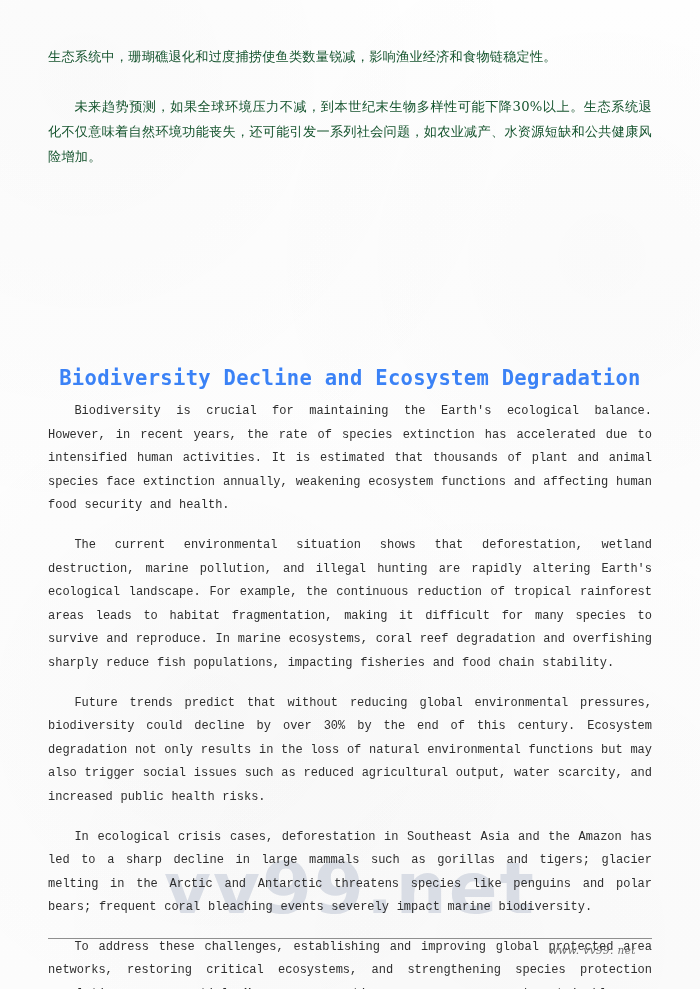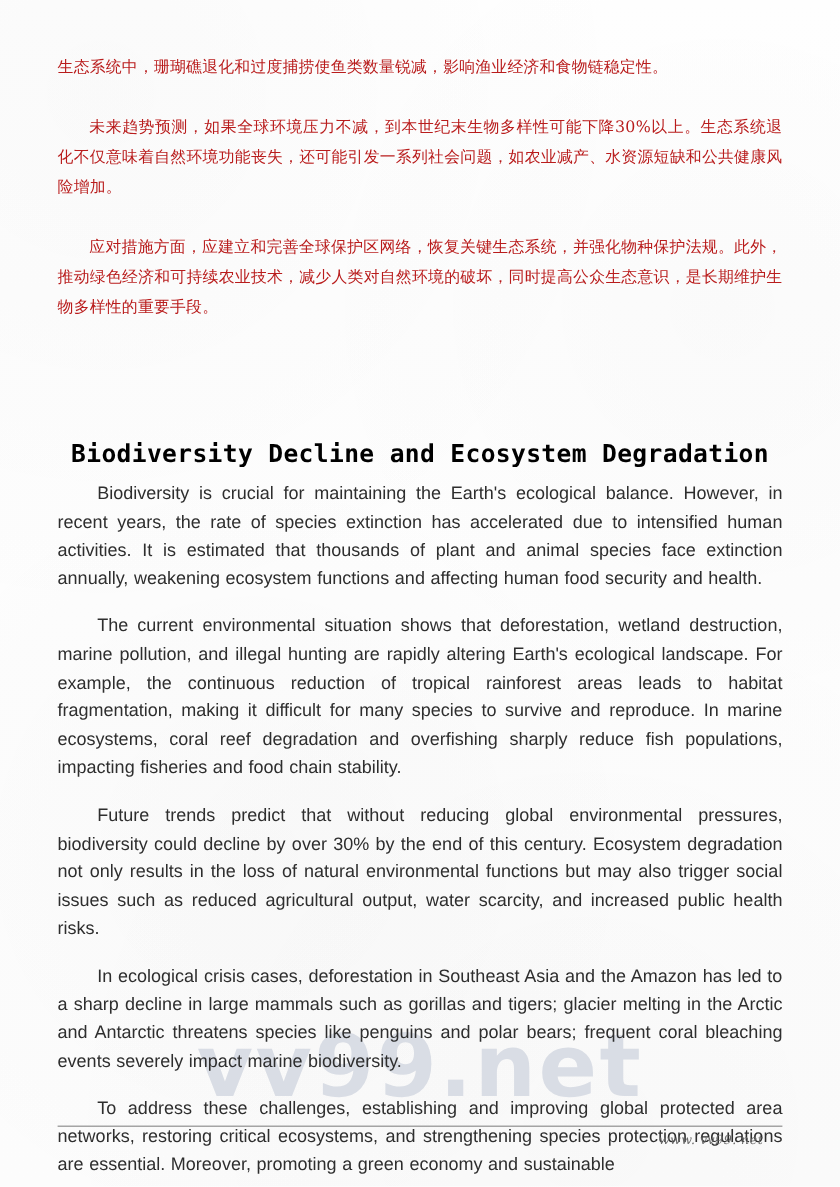--- a/index.html
+++ b/index.html
@@ -66,53 +66,53 @@
     left: 48px;
     width: 604px;
     top: 44px;
   }
 
   p.cn {
     margin: 0 0 9px 0;
     font-family: "DejaVu Serif", "Liberation Serif", serif;
     font-size: 13.2px;
     line-height: 25px;
-    color: #b91c1c;
+    color: #14532d;
     text-align: justify;
     text-justify: inter-ideograph;
     letter-spacing: 0.2px;
   }
   p.cn.indent { text-indent: 2em; margin-top: 25px; }
   p.cn.noindent { text-indent: 0; }
 
   .title {
     position: absolute;
     left: 48px;
     width: 604px;
     top: 352px;
     text-align: center;
     font-family: "DejaVu Sans Mono", "Liberation Mono", monospace;
     font-size: 20.5px;
     font-weight: bold;
-    color: #000000;
+    color: #3b82f6;
     letter-spacing: 0.3px;
     white-space: nowrap;
   }
 
   .en-block {
     position: absolute;
     left: 48px;
     width: 604px;
     top: 400px;
   }
 
   p.en {
     margin: 0 0 16px 0;
-    font-family: Liberation Sans, sans-serif;
-    font-size: 15px;
+    font-family: Liberation Mono, monospace;
+    font-size: 12px;
     line-height: 23.6px;
     color: #2e2e2e;
     text-align: justify;
     text-indent: 2.2em;
     word-spacing: 0.5px;
   }
   p.en:last-child { margin-bottom: 0; }
 
   .footer-rule {
     position: absolute;
@@ -144,21 +144,20 @@
 
   <div class="paper-texture"></div>
 
   <div class="watermark-big">vv99.net</div>
 
   <div class="content">
 
     <div class="cn-block">
       <p class="cn noindent">生态系统中，珊瑚礁退化和过度捕捞使鱼类数量锐减，影响渔业经济和食物链稳定性。</p>
       <p class="cn indent">未来趋势预测，如果全球环境压力不减，到本世纪末生物多样性可能下降30%以上。生态系统退化不仅意味着自然环境功能丧失，还可能引发一系列社会问题，如农业减产、水资源短缺和公共健康风险增加。</p>
-      <p class="cn indent">应对措施方面，应建立和完善全球保护区网络，恢复关键生态系统，并强化物种保护法规。此外，推动绿色经济和可持续农业技术，减少人类对自然环境的破坏，同时提高公众生态意识，是长期维护生物多样性的重要手段。</p>
     </div>
 
     <h1 class="title">Biodiversity Decline and Ecosystem Degradation</h1>
 
     <div class="en-block">
       <p class="en">Biodiversity is crucial for maintaining the Earth's ecological balance. However, in recent years, the rate of species extinction has accelerated due to intensified human activities. It is estimated that thousands of plant and animal species face extinction annually, weakening ecosystem functions and affecting human food security and health.</p>
       <p class="en">The current environmental situation shows that deforestation, wetland destruction, marine pollution, and illegal hunting are rapidly altering Earth's ecological landscape. For example, the continuous reduction of tropical rainforest areas leads to habitat fragmentation, making it difficult for many species to survive and reproduce. In marine ecosystems, coral reef degradation and overfishing sharply reduce fish populations, impacting fisheries and food chain stability.</p>
       <p class="en">Future trends predict that without reducing global environmental pressures, biodiversity could decline by over 30% by the end of this century. Ecosystem degradation not only results in the loss of natural environmental functions but may also trigger social issues such as reduced agricultural output, water scarcity, and increased public health risks.</p>
       <p class="en">In ecological crisis cases, deforestation in Southeast Asia and the Amazon has led to a sharp decline in large mammals such as gorillas and tigers; glacier melting in the Arctic and Antarctic threatens species like penguins and polar bears; frequent coral bleaching events severely impact marine biodiversity.</p>
       <p class="en">To address these challenges, establishing and improving global protected area networks, restoring critical ecosystems, and strengthening species protection regulations are essential. Moreover, promoting a green economy and sustainable</p>

